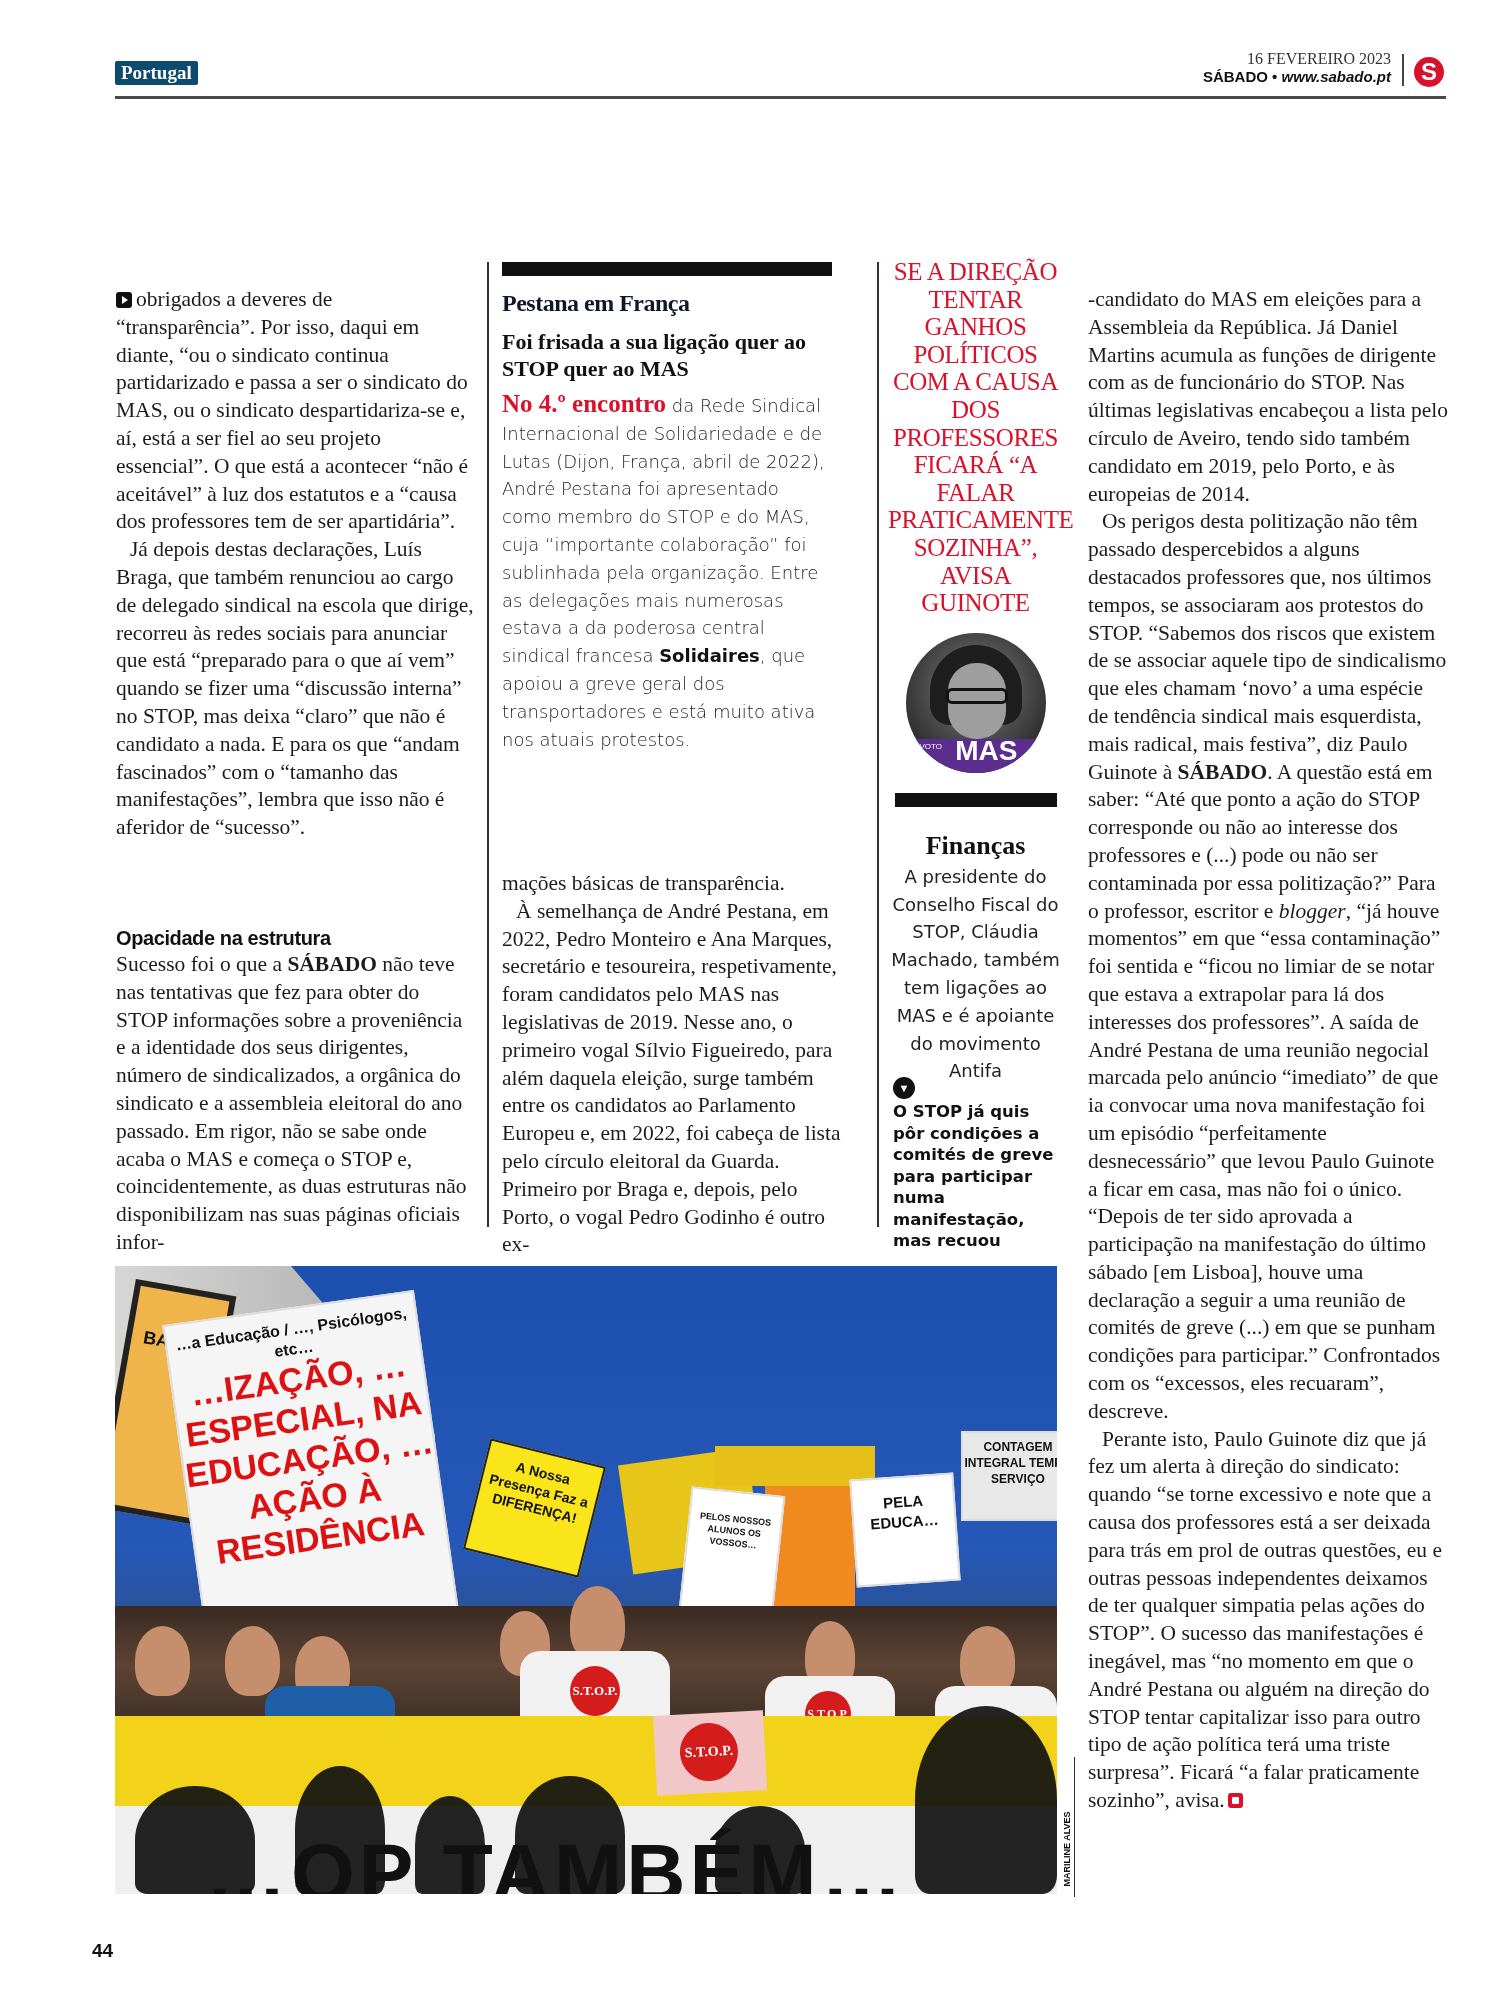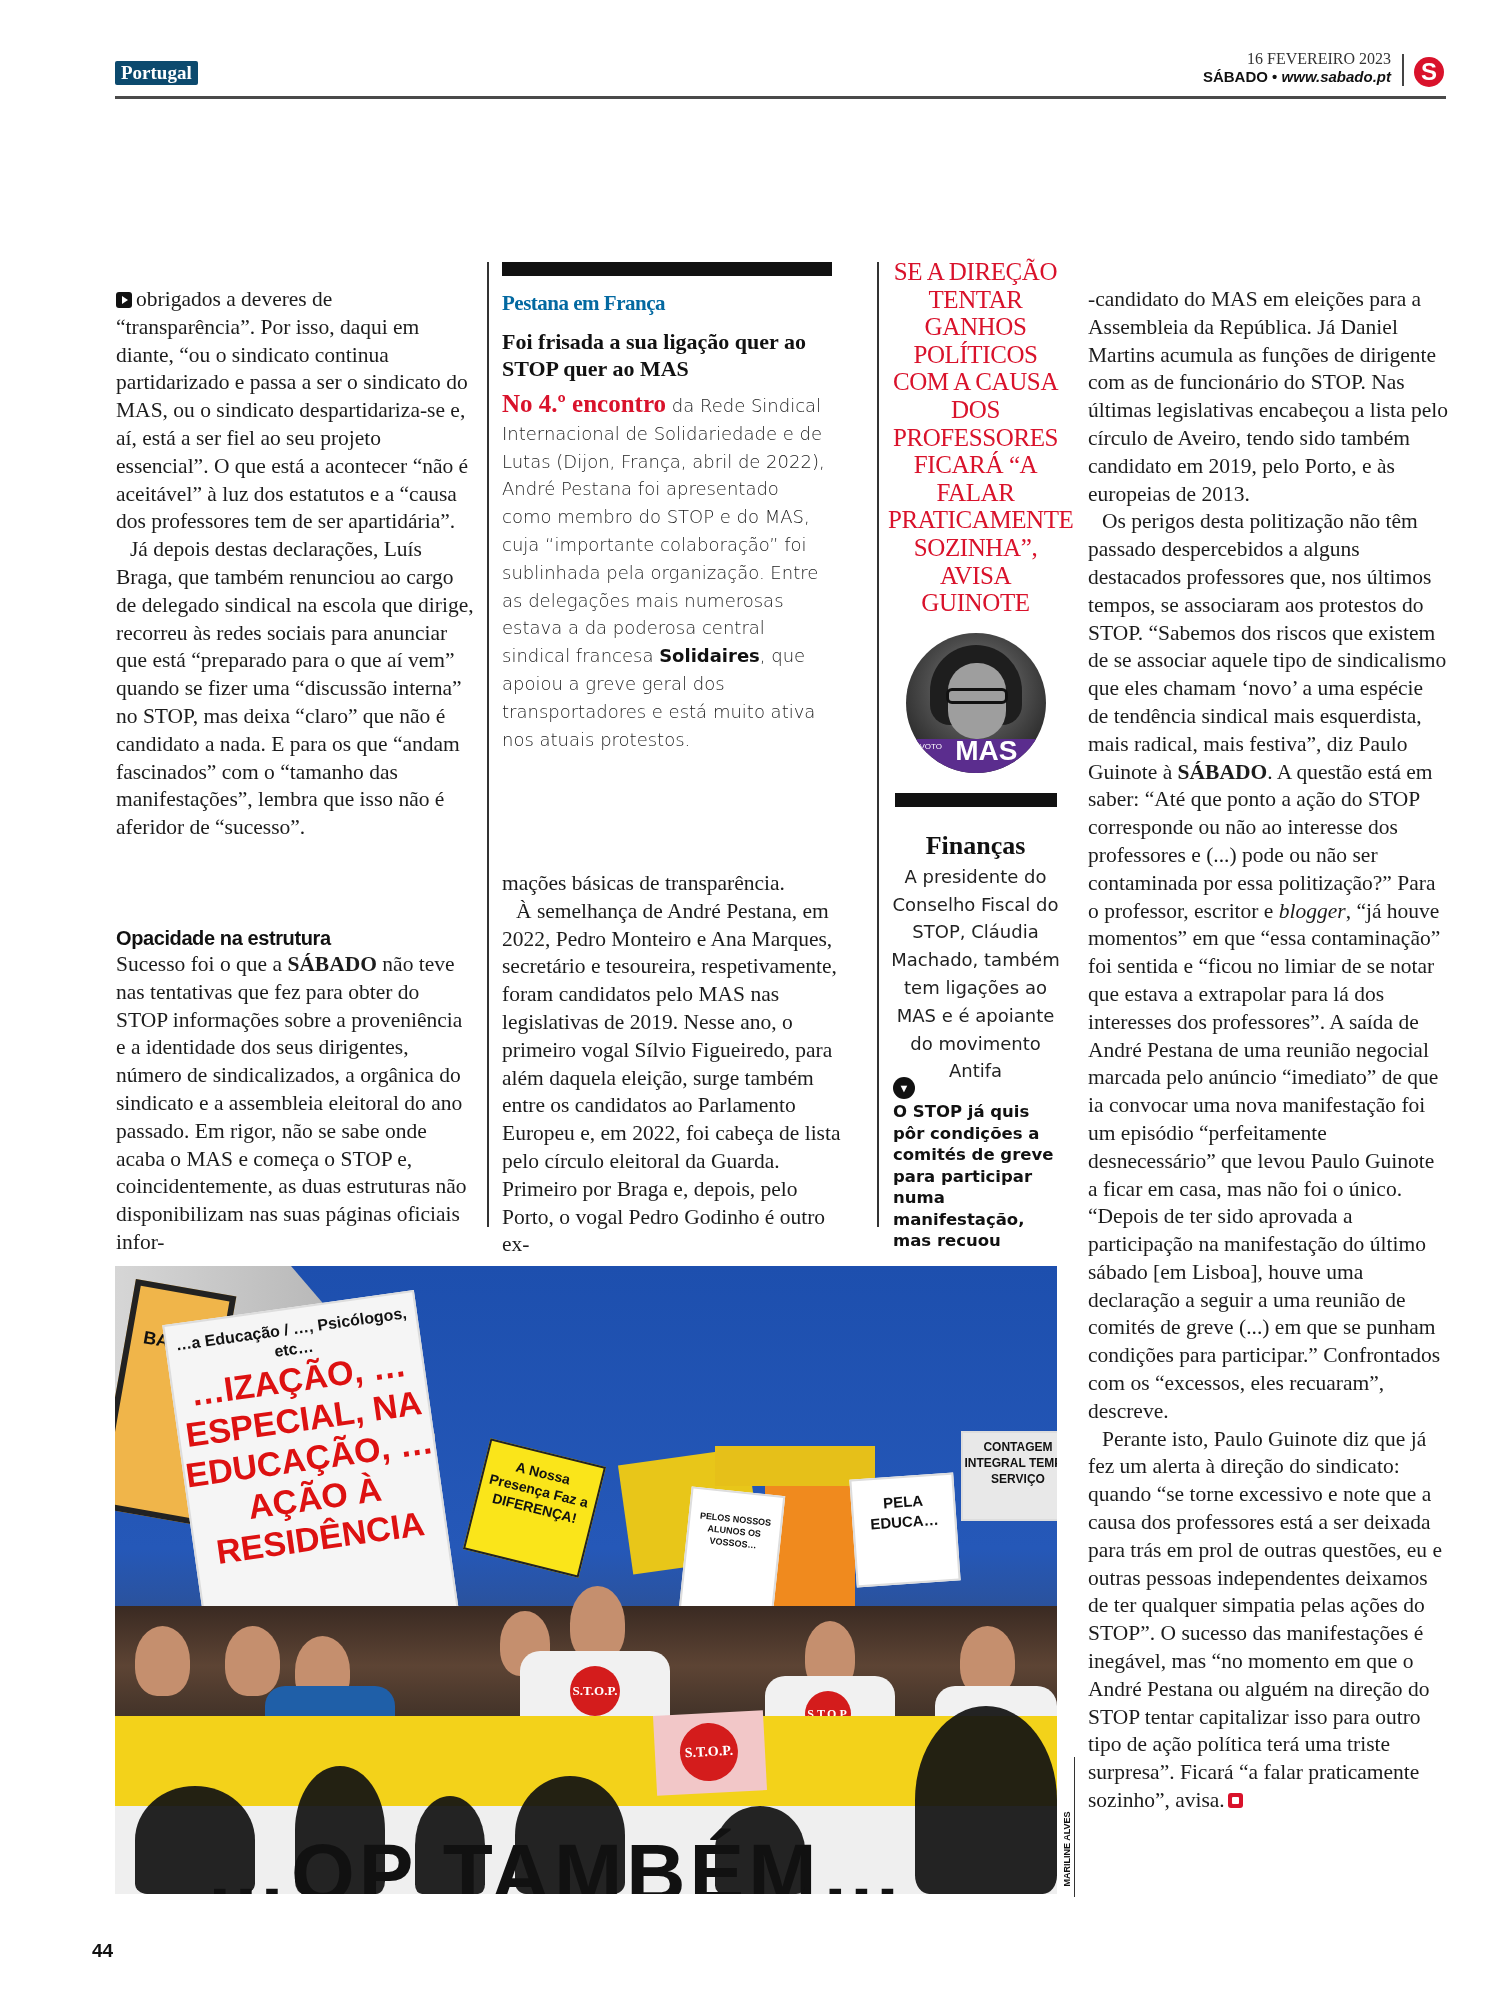--- a/index.html
+++ b/index.html
@@ -20,21 +20,21 @@
   .body-text { font-family: "Liberation Serif", serif; font-size: 21.5px; line-height: 27.8px; color: #1c1c1c; text-align: left; margin-top: 28px; }
   .body-text p { margin: 0; }
   .body-text .indent { text-indent: 14px; }
   .col1 { left: 116px; top: 258px; width: 358px; }
   .col1b { left: 116px; top: 897px; width: 358px; }
   .sub-head { font-family: "Liberation Sans", sans-serif; font-weight: bold; font-size: 20px; line-height: 26px; letter-spacing: -0.4px; color: #111; }
   .vrule1 { position: absolute; left: 487px; top: 262px; width: 2px; height: 965px; background: #333; }
 
   .col2-box { left: 502px; top: 258px; width: 330px; }
   .box-bar { width: 330px; height: 14px; background: #111; margin-top: 4px; }
-  .box-title { font-family: "Liberation Serif", serif; font-weight: bold; font-size: 21px; line-height: 34px; margin-top: 10px; color: #0369a1; letter-spacing: -0.5px; }
+  .box-title { font-family: "Liberation Serif", serif; font-weight: bold; font-size: 24px; line-height: 34px; margin-top: 10px; color: #0f172a; letter-spacing: -0.5px; }
   .box-sub { font-family: "Liberation Serif", serif; font-weight: bold; font-size: 22px; line-height: 27px; margin-top: 8px; color: #111; }
   .box-text { font-family: "DejaVu Sans", sans-serif; font-size: 18px; line-height: 27.8px; color: #222; margin-top: 8px; font-weight: 300; }
   .box-text .lead { color: #d9122b; font-family: "Liberation Serif", serif; font-weight: bold; font-size: 25px; }
   .box-text b { font-weight: bold; color: #111; }
   .col2b { left: 502px; top: 842px; width: 350px; }
 
   .vrule2 { position: absolute; left: 877px; top: 262px; width: 2px; height: 965px; background: #333; }
 
   .col3 { left: 888px; top: 258px; width: 175px; text-align: center; }
   .pull-quote { font-family: "Liberation Serif", serif; font-size: 25px; line-height: 27.6px; color: #d9122b; letter-spacing: -0.4px; }
@@ -134,21 +134,21 @@
   <div class="fin-bar"></div>
   <div class="fin-title">Finanças</div>
   <div class="fin-text">A presidente do Conselho Fiscal do STOP, Cláudia Machado, também tem ligações ao MAS e é apoiante do movimento Antifa</div>
 </div>
 <div class="teaser">
   <div class="teaser-icon">▼</div>
   <div class="teaser-text">O STOP já quis pôr condições a comités de greve para participar numa manifestação, mas recuou</div>
 </div>
 
 <div class="col col4 body-text">
-  <p>-candidato do MAS em eleições para a Assembleia da República. Já Daniel Martins acumula as funções de dirigente com as de funcionário do STOP. Nas últimas legislativas encabeçou a lista pelo círculo de Aveiro, tendo sido também candidato em 2019, pelo Porto, e às europeias de 2013.</p>
+  <p>-candidato do MAS em eleições para a Assembleia da República. Já Daniel Martins acumula as funções de dirigente com as de funcionário do STOP. Nas últimas legislativas encabeçou a lista pelo círculo de Aveiro, tendo sido também candidato em 2019, pelo Porto, e às europeias de 2014.</p>
   <p class="indent"><span>Os perigos desta politização não têm passado despercebidos a alguns destacados professores que, nos últimos tempos, se associaram aos protestos do STOP. “Sabemos dos riscos que existem de se associar aquele tipo de sindicalismo que eles chamam ‘novo’ a uma espécie de tendência sindical mais esquerdista, mais radical, mais festiva”, diz Paulo Guinote à </span><b>SÁBADO</b><span>. A questão está em saber: “Até que ponto a ação do STOP corresponde ou não ao interesse dos professores e (...) pode ou não ser contaminada por essa politização?” Para o professor, escritor e </span><i>blogger</i><span>, “já houve momentos” em que “essa contaminação” foi sentida e “ficou no limiar de se notar que estava a extrapolar para lá dos interesses dos professores”. A saída de André Pestana de uma reunião negocial marcada pelo anúncio “imediato” de que ia convocar uma nova manifestação foi um episódio “perfeitamente desnecessário” que levou Paulo Guinote a ficar em casa, mas não foi o único. “Depois de ter sido aprovada a participação na manifestação do último sábado [em Lisboa], houve uma declaração a seguir a uma reunião de comités de greve (...) em que se punham condições para participar.” Confrontados com os “excessos, eles recuaram”, descreve.</span></p>
   <p class="indent"><span>Perante isto, Paulo Guinote diz que já fez um alerta à direção do sindicato: quando “se torne excessivo e note que a causa dos professores está a ser deixada para trás em prol de outras questões, eu e outras pessoas independentes deixamos de ter qualquer simpatia pelas ações do STOP”. O sucesso das manifestações é inegável, mas “no momento em que o André Pestana ou alguém na direção do STOP tentar capitalizar isso para outro tipo de ação política terá uma triste surpresa”. Ficará “a falar praticamente sozinho”, avisa.</span><span class="end-mark"></span></p>
 </div>
 
 <div class="photo">
   <div class="building"></div>
   <div class="flag-y" style="left:510px;top:190px;width:130px;height:110px;transform:rotate(-8deg);"></div>
   <div class="flag-y" style="left:650px;top:220px;width:90px;height:120px;background:#f08a1e;"></div>
   <div class="flag-y" style="left:600px;top:180px;width:160px;height:40px;background:#e6c019;"></div>
   <div class="sign sign-basta">BASTA!</div>

